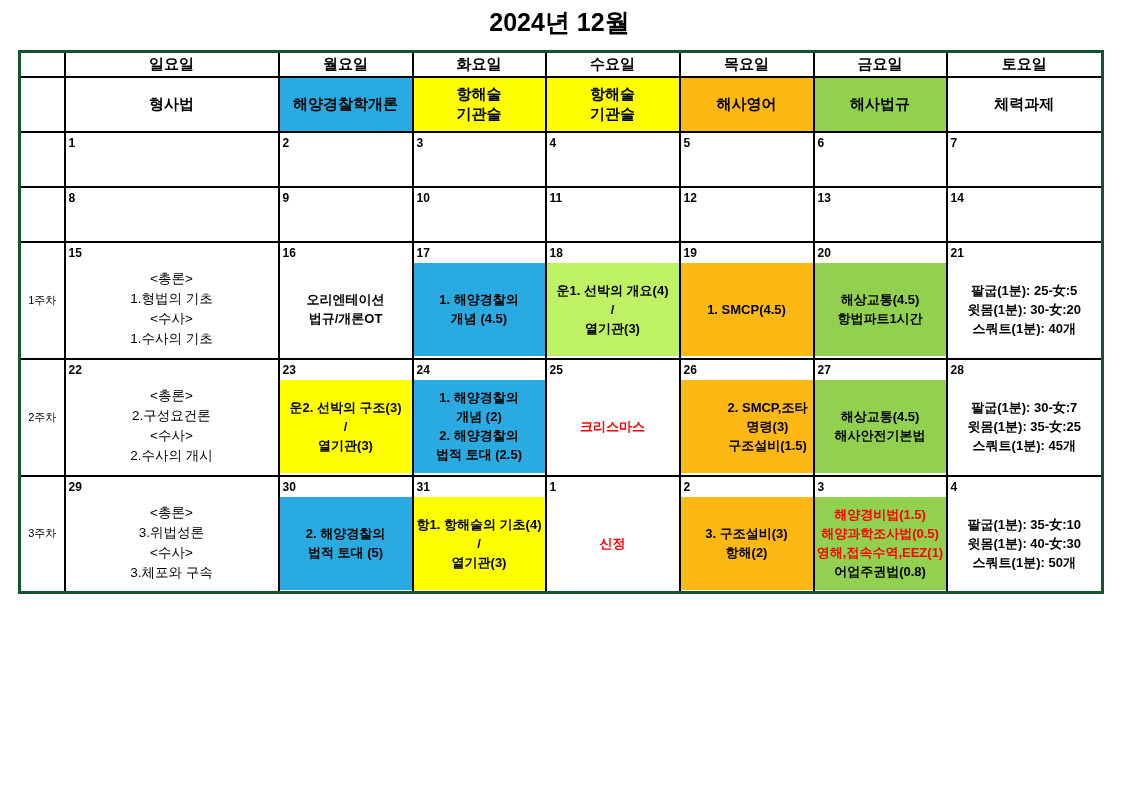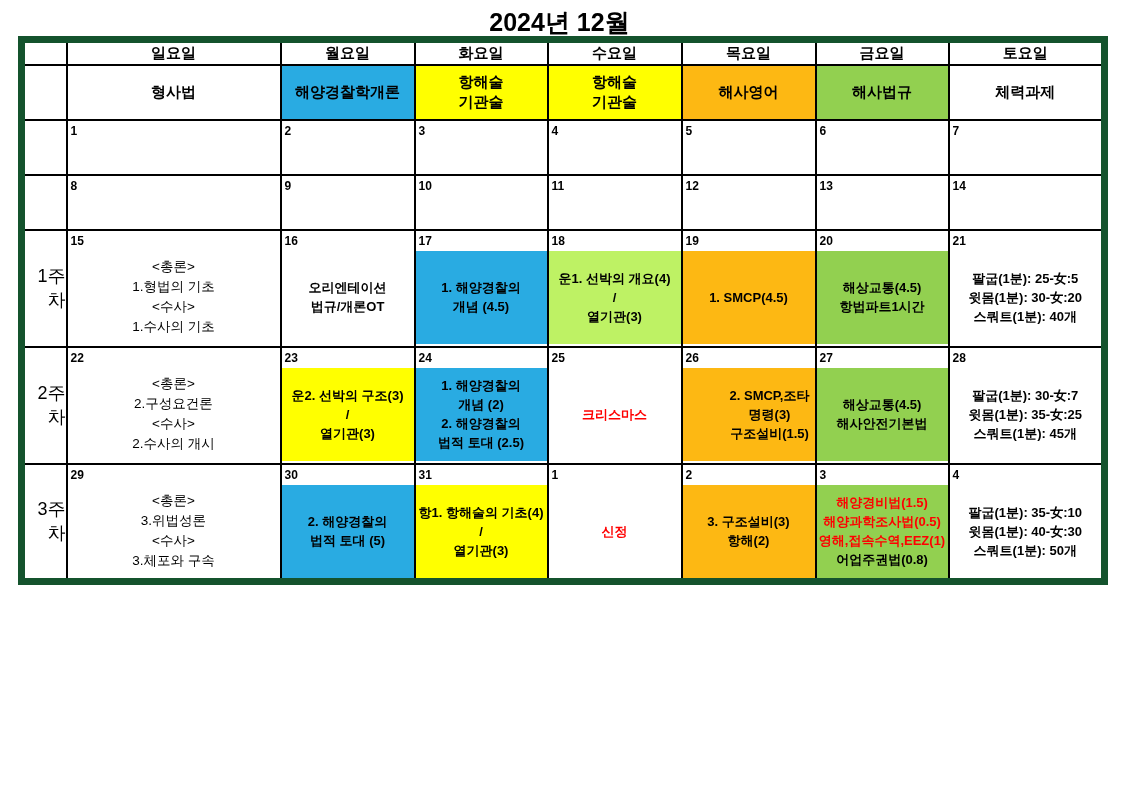--- a/index.html
+++ b/index.html
@@ -7,33 +7,33 @@
   body {
     width:1121px; height:793px; position:relative;
     font-family:"Liberation Sans","DejaVu Sans",sans-serif;
     color:#000;
   }
   .title {
     position:absolute; top:6px; left:18px; width:1083px;
     text-align:center; font-size:25px; font-weight:bold;
   }
   table.cal {
-    position:absolute; left:18px; top:36px; width:1083px;
+    position:absolute; left:18px; top:50px; width:1083px;
     border-collapse:collapse; table-layout:fixed;
-    border:7px solid #14532d;
+    border:3px solid #14532d;
   }
   td { border:2px solid #000; padding:0; vertical-align:top; overflow:hidden; background:#fff; }
   col.c-week{width:45px} col.c-sun{width:214px} col.c-mon{width:134px}
   col.c-tue{width:133px} col.c-wed{width:134px} col.c-thu{width:134px}
   col.c-fri{width:133px} col.c-sat{width:156px}
   tr.r-dayhdr{height:25px} tr.r-subj{height:55px}
   tr.r-empty{height:55px} tr.r-week{height:117px}
   td.dayhdr { text-align:center; vertical-align:middle; font-weight:bold; font-size:15px; }
   td.subjhdr { text-align:center; vertical-align:middle; font-weight:bold; font-size:15px; line-height:20px; }
-  td.weekcol { vertical-align:middle; text-align:right; font-size:18px; font-weight:normal;margin-left:48px; }
+  td.weekcol { vertical-align:middle; text-align:center; font-size:11px; font-weight:normal;margin-left:48px; }
   .datenum { font-weight:bold; font-size:12px; line-height:16px; padding:2px 0 0 3px; text-align:left; height:20px; }
   .cellwrap { display:flex; flex-direction:column; height:113px; }
   .content {
     flex:1; display:flex; flex-direction:column;
     justify-content:center; align-items:center;
     text-align:center; font-weight:bold; font-size:13px; line-height:19px;
     padding:1px 2px;
   }
   .content.sunday { font-weight:normal; font-size:13.5px; line-height:20px; }
 </style>

